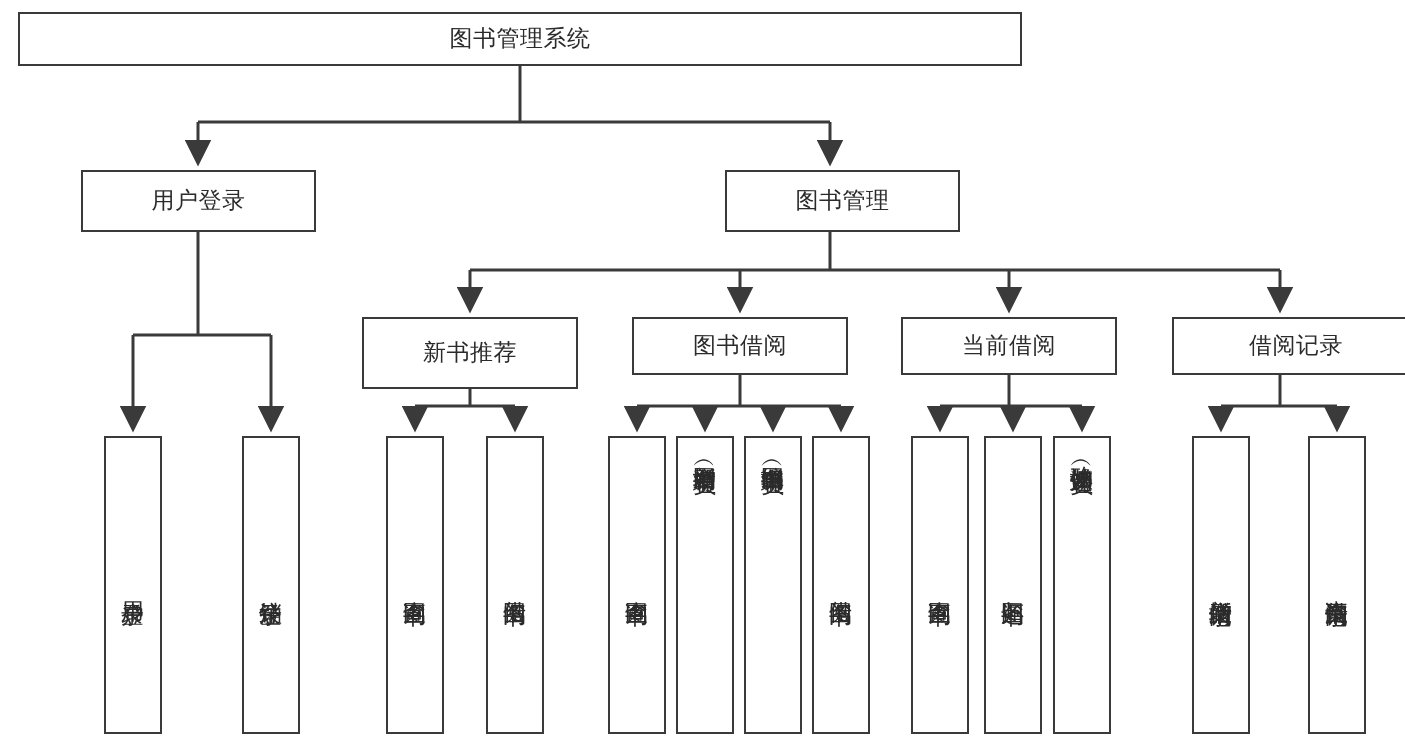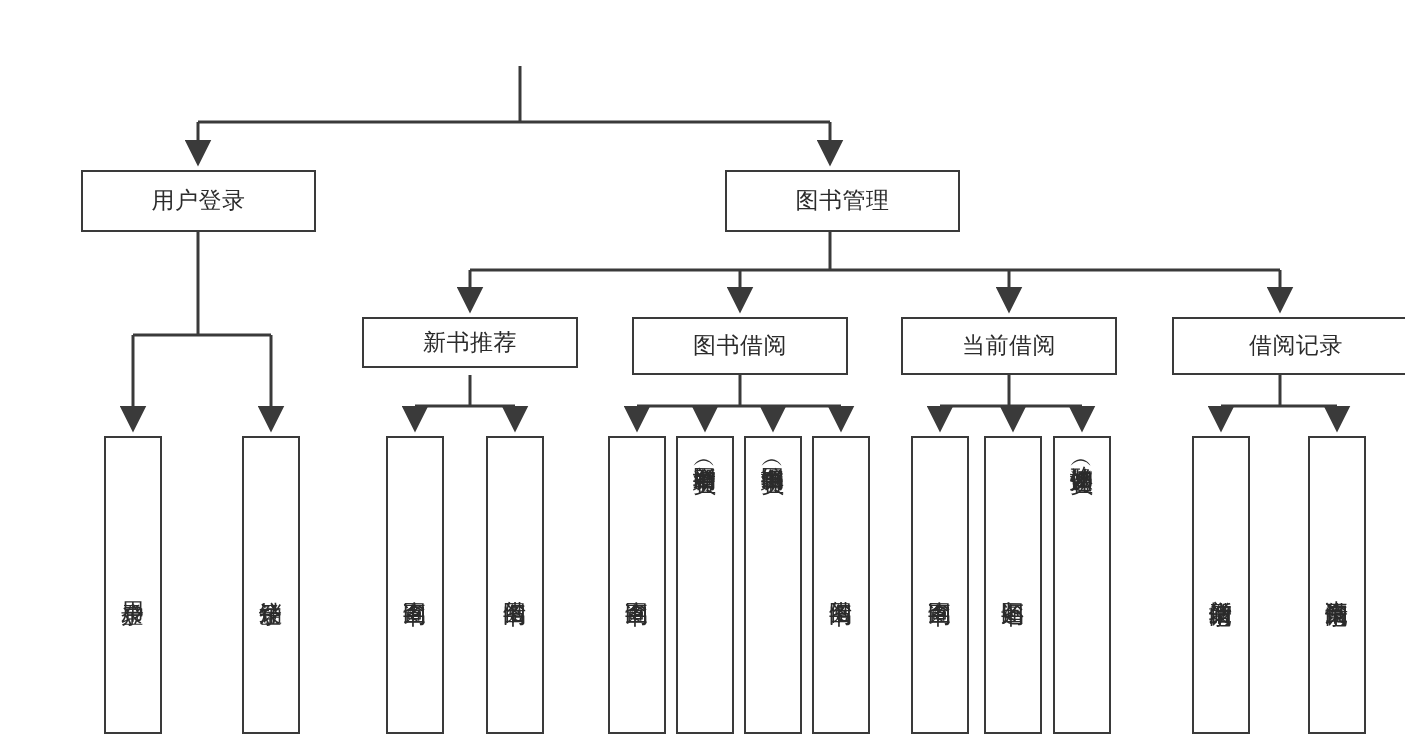--- a/index.html
+++ b/index.html
@@ -119,29 +119,32 @@
       <path d="M 1013 406 L 1013 428" marker-end="url(#arrow)"></path>
       <path d="M 1082 406 L 1082 428" marker-end="url(#arrow)"></path>
 
       <path d="M 1280 375 L 1280 406"></path>
       <path d="M 1221 406 L 1337 406"></path>
       <path d="M 1221 406 L 1221 428" marker-end="url(#arrow)"></path>
       <path d="M 1337 406 L 1337 428" marker-end="url(#arrow)"></path>
     </g>
   </svg>
 
+  <div class="node-box" style="left:18px;top:12px;width:1004px;height:54px;">
+    <span class="node-label-h">图书管理系统</span>
+  </div>
 
   <div class="node-box" style="left:81px;top:170px;width:235px;height:62px;">
     <span class="node-label-h">用户登录</span>
   </div>
   <div class="node-box" style="left:712px;top:170px;width:235px;height:62px;margin-left:13px;">
     <span class="node-label-h">图书管理</span>
   </div>
 
-  <div class="node-box" style="left:362px;top:317px;width:216px;height:51px;justify-content:center;">
+  <div class="node-box" style="left:362px;top:317px;width:216px;height:72px;justify-content:center;">
     <span class="node-label-h">新书推荐</span>
   </div>
   <div class="node-box" style="left:632px;top:317px;width:216px;height:58px;">
     <span class="node-label-h">图书借阅</span>
   </div>
   <div class="node-box" style="left:901px;top:317px;width:216px;height:58px;">
     <span class="node-label-h">当前借阅</span>
   </div>
   <div class="node-box" style="left:1172px;top:317px;width:248px;height:58px;">
     <span class="node-label-h">借阅记录</span>

